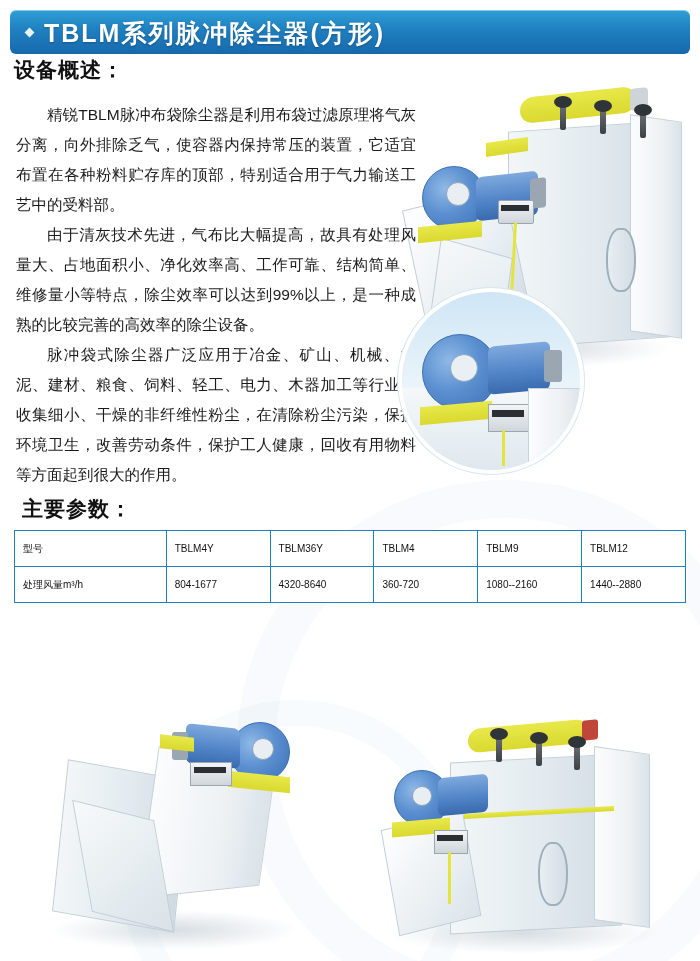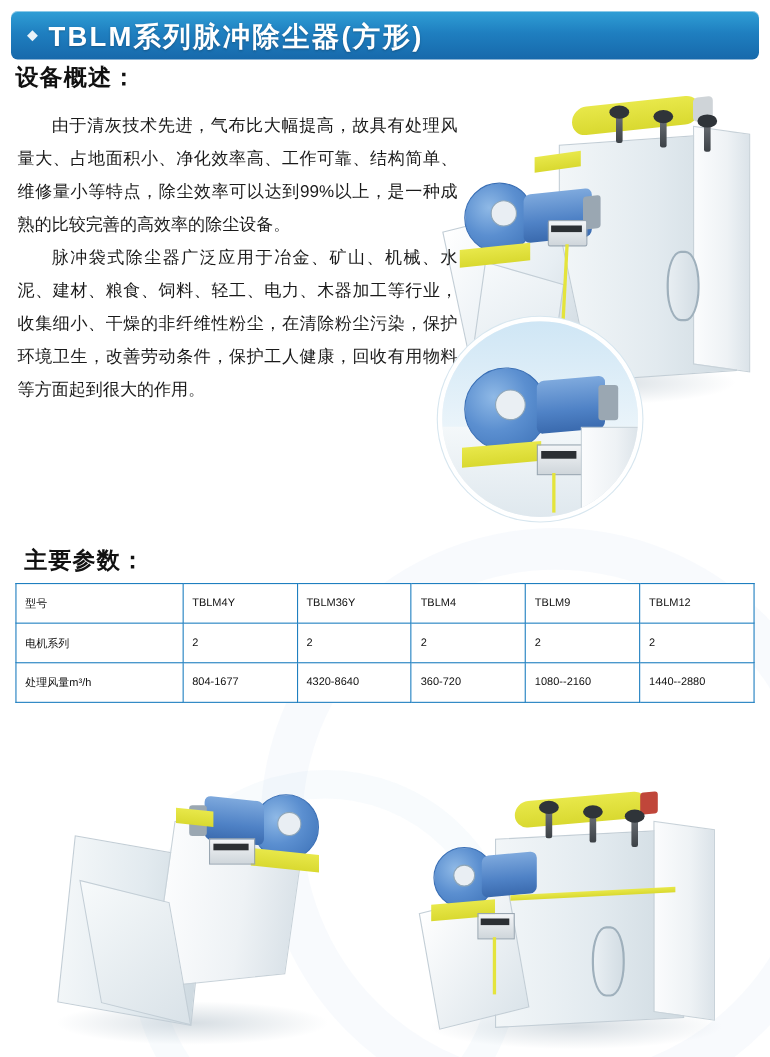--- a/index.html
+++ b/index.html
@@ -217,20 +217,21 @@
   <div class="bg-watermark2"></div>
 
   <div class="title-banner">
     <span class="bullet"></span>
     <span class="title-text">TBLM系列脉冲除尘器(方形)</span>
   </div>
 
   <div class="section-head" id="overview-head">设备概述：</div>
 
   <div class="body-text">
+    <p>精锐TBLM脉冲布袋除尘器是利用布袋过滤原理将气灰分离，向外排除乏气，使容器内保持常压的装置，它适宜布置在各种粉料贮存库的顶部，特别适合用于气力输送工艺中的受料部。</p>
     <p>由于清灰技术先进，气布比大幅提高，故具有处理风量大、占地面积小、净化效率高、工作可靠、结构简单、维修量小等特点，除尘效率可以达到99%以上，是一种成熟的比较完善的高效率的除尘设备。</p>
     <p>脉冲袋式除尘器广泛应用于冶金、矿山、机械、水泥、建材、粮食、饲料、轻工、电力、木器加工等行业，收集细小、干燥的非纤维性粉尘，在清除粉尘污染，保护环境卫生，改善劳动条件，保护工人健康，回收有用物料等方面起到很大的作用。</p>
   </div>
 
   <div class="photo" id="photo-main">
     <div class="mch shadow-ground" style="left:20px;top:250px;width:250px;height:40px;"></div>
 
     <div class="mch body-white" style="left:108px;top:48px;width:160px;height:215px;transform:skewY(-4deg);"></div>
 
     <div class="mch body-white2" style="left:230px;top:40px;width:50px;height:215px;transform:skewY(8deg);"></div>
@@ -294,28 +295,20 @@
         <th>型号</th>
         <th>TBLM4Y</th>
         <th>TBLM36Y</th>
         <th>TBLM4</th>
         <th>TBLM9</th>
         <th>TBLM12</th>
       </tr>
     </thead>
     <tbody>
       <tr>
-        <td>电机系列</td>
-        <td>2</td>
-        <td>2</td>
-        <td>2</td>
-        <td>2</td>
-        <td>2</td>
-      </tr>
-      <tr>
         <td>处理风量m³/h</td>
         <td>804-1677</td>
         <td>4320-8640</td>
         <td>360-720</td>
         <td>1080--2160</td>
         <td>1440--2880</td>
       </tr>
     </tbody>
   </table>
 

